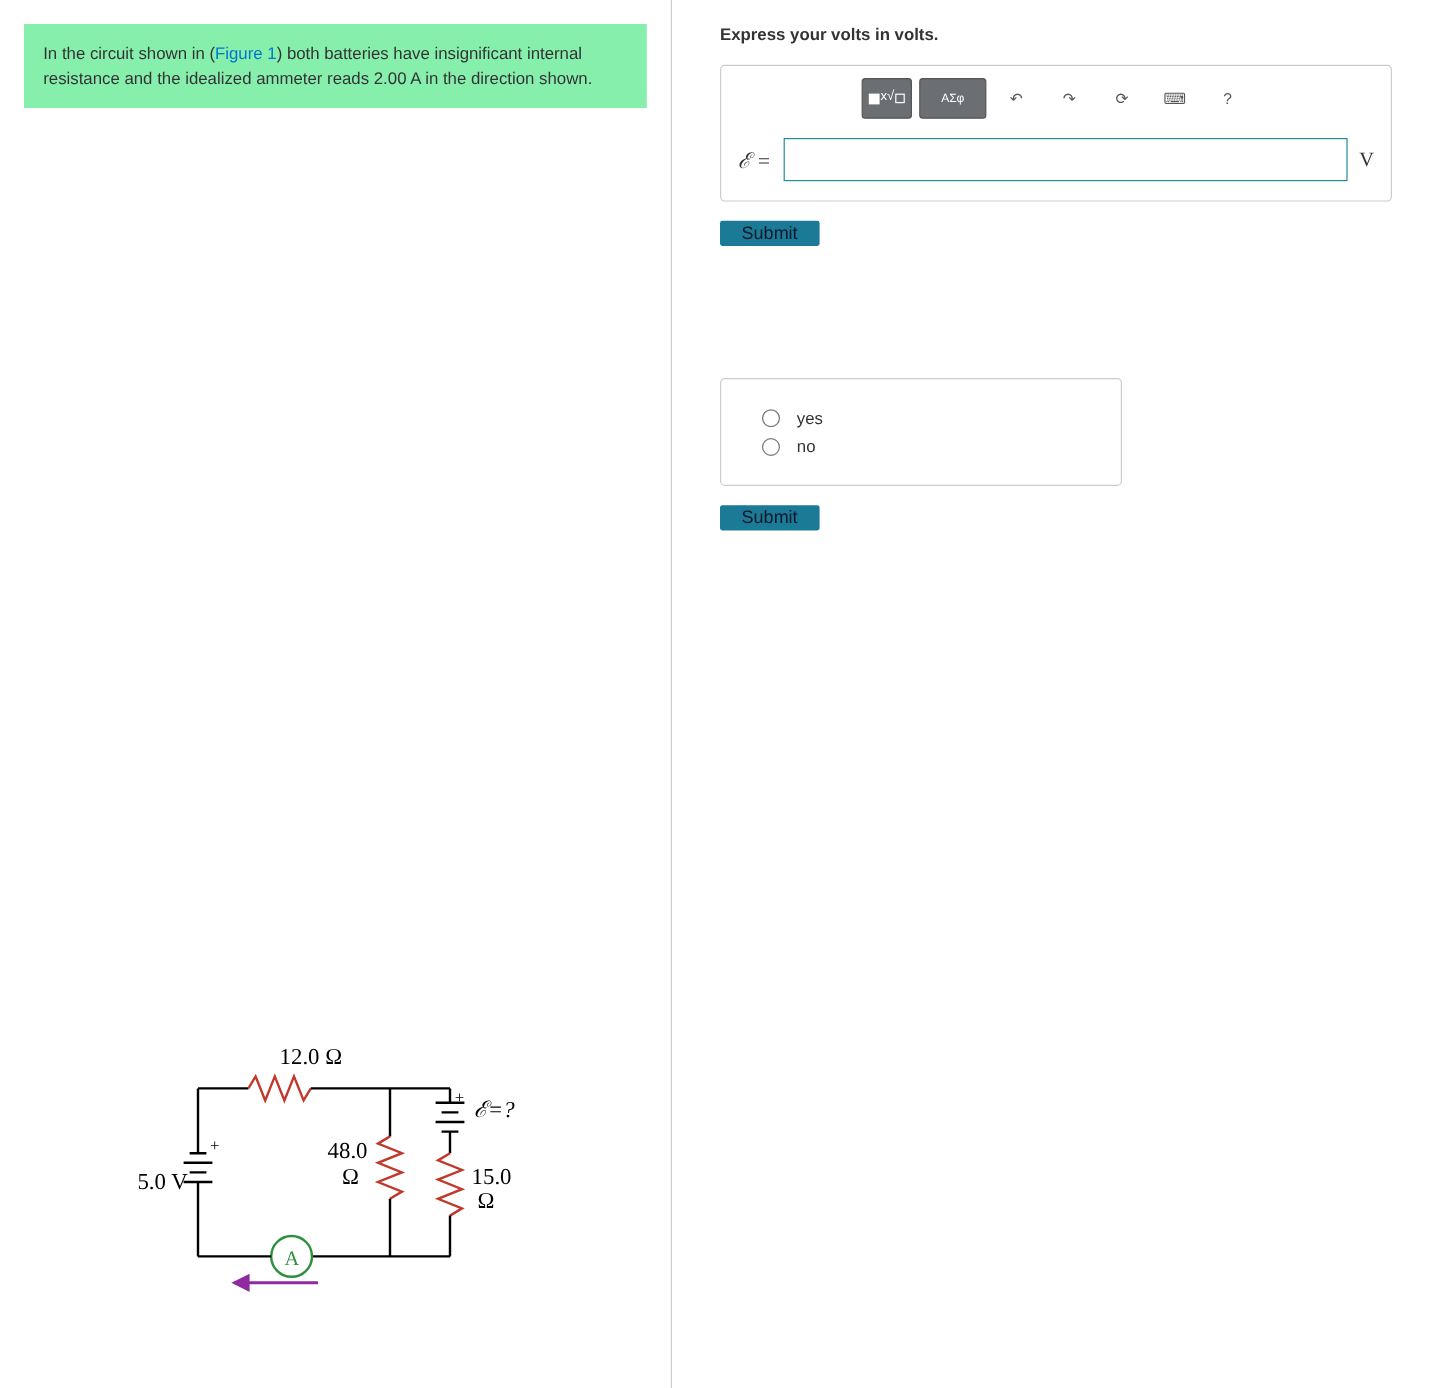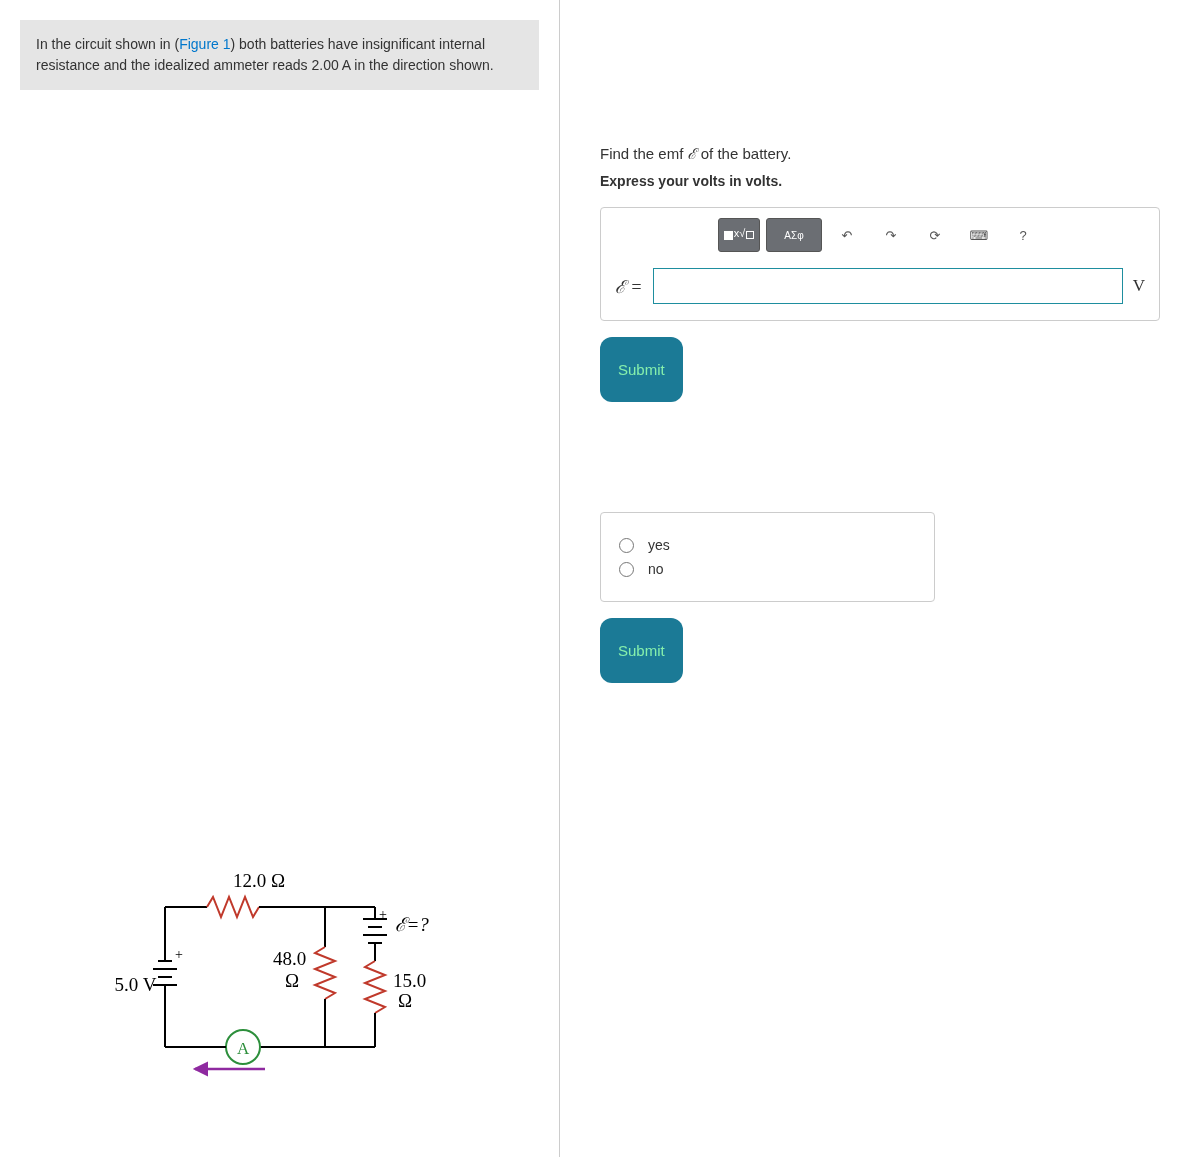--- a/index.html
+++ b/index.html
@@ -25,21 +25,21 @@
       border-right: 1px solid #ccc;
       padding: 20px;
       position: relative;
     }
     .right-panel {
       flex: 1;
       padding: 20px 40px;
       position: relative;
     }
     .problem-statement {
-      background: #e5e5e5;
+      background: #86efac;
       padding: 14px 16px;
       margin-bottom: 10px;
       font-size: 14px;
       line-height: 1.5;
       color: #333;
     }
     .problem-statement .figure-link {
       color: #0077cc;
     }
     .question-text {
@@ -118,42 +118,42 @@
       border: 1px solid #1e8e9f;
       padding: 4px 8px;
       font-size: 15px;
     }
     .unit-label {
       font-family: 'Times New Roman', serif;
       font-size: 17px;
     }
     .submit-btn {
       background: #1b7a96;
-      color: #86efac;
+      color: #0f172a;
       border: none;
-      padding: 24px 18px;
+      padding: 2px 18px;
       font-size: 15px;
       cursor: pointer;
-      border-radius: 12px;
+      border-radius: 2px;
     }
     .part2 {
       margin-top: 110px;
     }
     .radio-box {
       border: 1px solid #ccc;
       border-radius: 4px;
       padding: 16px 18px;
       margin: 16px 0;
       width: 335px;
     }
     .radio-row {
       display: flex;
       align-items: center;
       gap: 14px;
-      margin: 8px 0;
+      margin: 8px 16px;
       font-size: 14px;
     }
     .radio-row input[type="radio"] {
       width: 15px;
       height: 15px;
     }
     .circuit-figure {
       position: absolute;
       bottom: 80px;
       left: 115px;
@@ -225,23 +225,20 @@
         <text x="280" y="74" font-family="Times New Roman" font-size="19" font-style="italic">ℰ=?</text>
         <text x="122" y="197" font-family="Times New Roman" font-size="17" fill="#2d8f3c">A</text>
 
         <text x="60" y="102" font-family="Times New Roman" font-size="14">+</text>
         <text x="264" y="62" font-family="Times New Roman" font-size="14">+</text>
       </svg>
     </div>
   </div>
 
   <div class="right-panel">
-    <div class="question-text">
-      Find the emf <span class="epsilon">ℰ</span> of the battery.
-    </div>
     <div class="instructions">Express your volts in volts.</div>
 
     <div class="answer-box">
       <div class="toolbar">
         <div class="tool-btn">
           <span class="stop-sq"></span>
           <span style="font-size:11px;position:relative;top:-2px">x√</span>
             <span style="border:1px solid #fff;width:8px;height:8px;display:inline-block;margin-left:1px"></span>
         </div>
         <div class="tool-btn greek">ΑΣφ</div>

